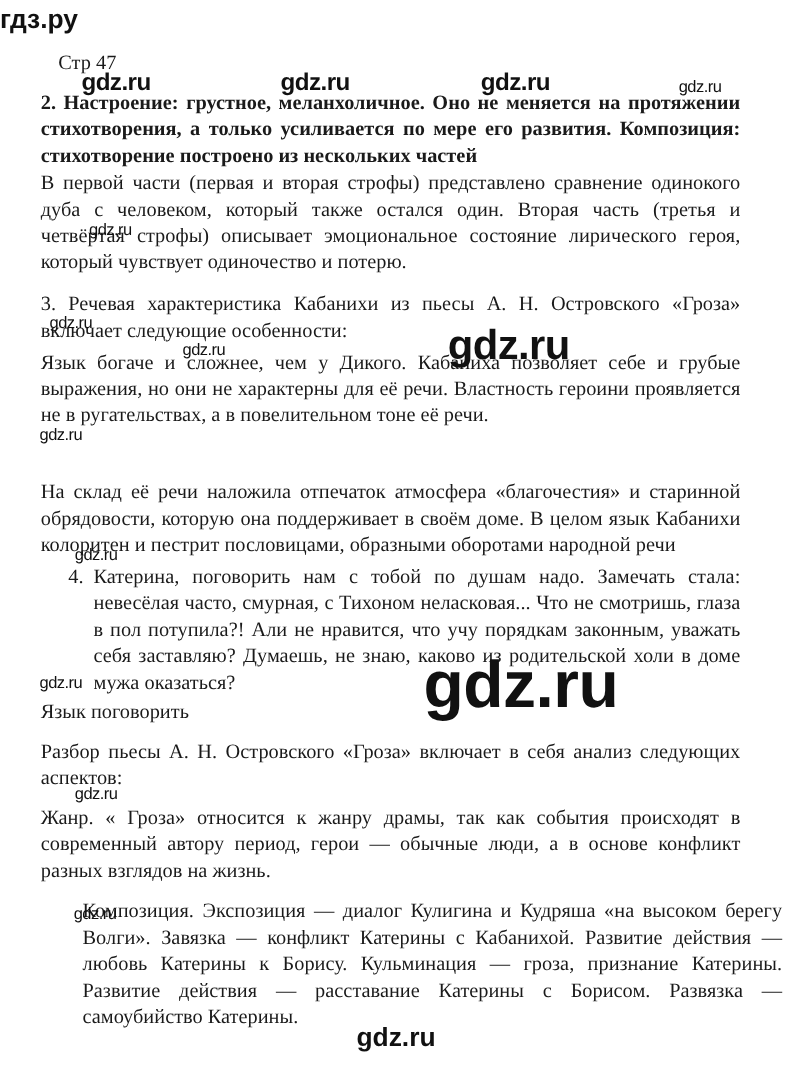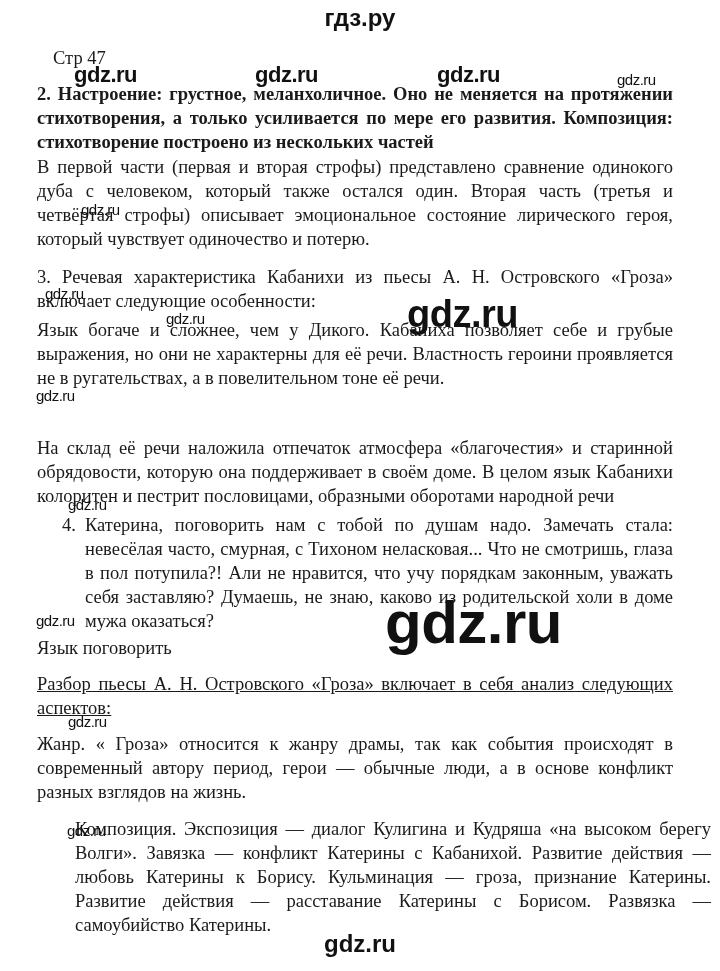--- a/index.html
+++ b/index.html
@@ -1,17 +1,17 @@
 <!DOCTYPE html>
 <html><head>
 <meta charset="utf-8">
 <style>
   html, body { margin: 0; padding: 0; background: #ffffff; }
   body { width: 720px; height: 971px; position: relative; overflow: hidden; color: #111; }
-  .header { position: absolute; top: 4px; left: 0; width: 720px; text-align: center;
+  .header { position: absolute; top: 4px; left: 0; width: 720px; text-align: left;
     font-family: "Liberation Sans", sans-serif; font-weight: bold; font-size: 24px; color: #111; }
   .footer { position: absolute; top: 930px; left: 0; width: 720px; text-align: center;
     font-family: "Liberation Sans", sans-serif; font-weight: bold; font-size: 24px; color: #111; }
   .wm { position: absolute; font-family: "Liberation Sans", sans-serif; color: #111; letter-spacing: -0.5px; }
   .wm.bold-md { font-weight: bold; font-size: 22px; }
   .wm.small { font-size: 15px; }
   .wm.big { font-weight: bold; font-size: 46px; }
   .doc { position: absolute; left: 37px; width: 636px;
     font-family: "Liberation Serif", serif; font-size: 18.5px; line-height: 24px; color: #1a1a1a; }
   .p { text-align: justify; text-align-last: left; margin: 0; }
@@ -31,21 +31,21 @@
 <p class="doc p" style="top:318px;">Язык богаче и сложнее, чем у Дикого. Кабаниха позволяет себе и грубые выражения, но они не характерны для её речи. Властность героини проявляется не в ругательствах, а в повелительном тоне её речи.</p>
 <p class="doc p" style="top:404px;margin-top:32px;">На склад её речи наложила отпечаток атмосфера «благочестия» и старинной обрядовости, которую она поддерживает в своём доме. В целом язык Кабанихи колоритен и пестрит пословицами, образными оборотами народной речи</p>
 
 <div class="doc" style="top:513px;">
   <span class="num">4.</span>
   <p class="p indent">Катерина, поговорить нам с тобой по душам надо. Замечать стала: невесёлая часто, смурная, с Тихоном неласковая... Что не смотришь, глаза в пол потупила?! Али не нравится, что учу порядкам законным, уважать себя заставляю? Думаешь, не знаю, каково из родительской холи в доме мужа оказаться?</p>
 </div>
 
 <div class="doc" style="top:636px;">Язык поговорить</div>
 
-<p class="doc p" style="top:672px;text-decoration:underline;">Разбор пьесы А. Н. Островского «Гроза» включает в себя анализ следующих аспектов:</p>
+<p class="doc p" style="top:672px;">Разбор пьесы А. Н. Островского «Гроза» включает в себя анализ следующих аспектов:</p>
 <p class="doc p" style="top:732px;">Жанр. « Гроза» относится к жанру драмы, так как события происходят в современный автору период, герои — обычные люди, а в основе конфликт разных взглядов на жизнь.</p>
 <p class="doc p" style="top:817px;margin-left:38px;">Композиция. Экспозиция — диалог Кулигина и Кудряша «на высоком берегу Волги». Завязка — конфликт Катерины с Кабанихой. Развитие действия — любовь Катерины к Борису. Кульминация — гроза, признание Катерины. Развитие действия — расставание Катерины с Борисом. Развязка — самоубийство Катерины.</p>
 
 <div class="wm bold-md" style="left:74px; top:62px;">gdz.ru</div>
 <div class="wm bold-md" style="left:255px; top:62px;">gdz.ru</div>
 <div class="wm bold-md" style="left:437px; top:62px;">gdz.ru</div>
 <div class="wm small" style="left:617px; top:71px;">gdz.ru</div>
 <div class="wm small" style="left:81px; top:201px;">gdz.ru</div>
 <div class="wm small" style="left:45px; top:285px;">gdz.ru</div>
 <div class="wm big" style="left:407px; top:293px; font-size:38px;">gdz.ru</div>

